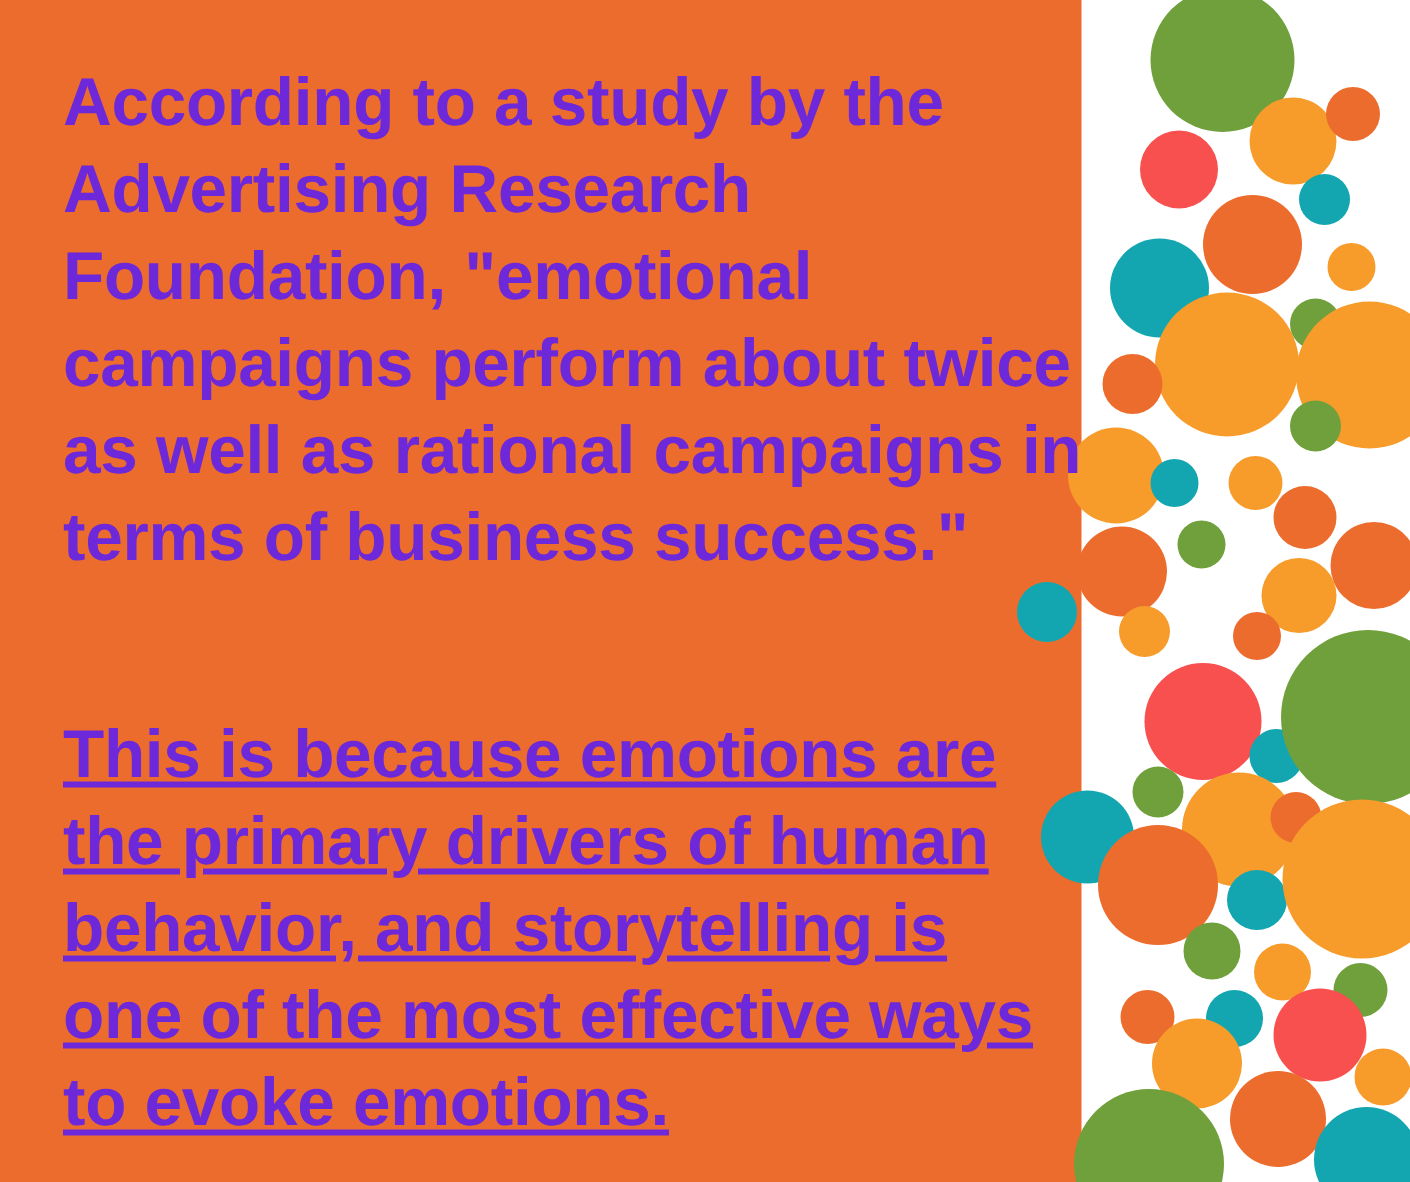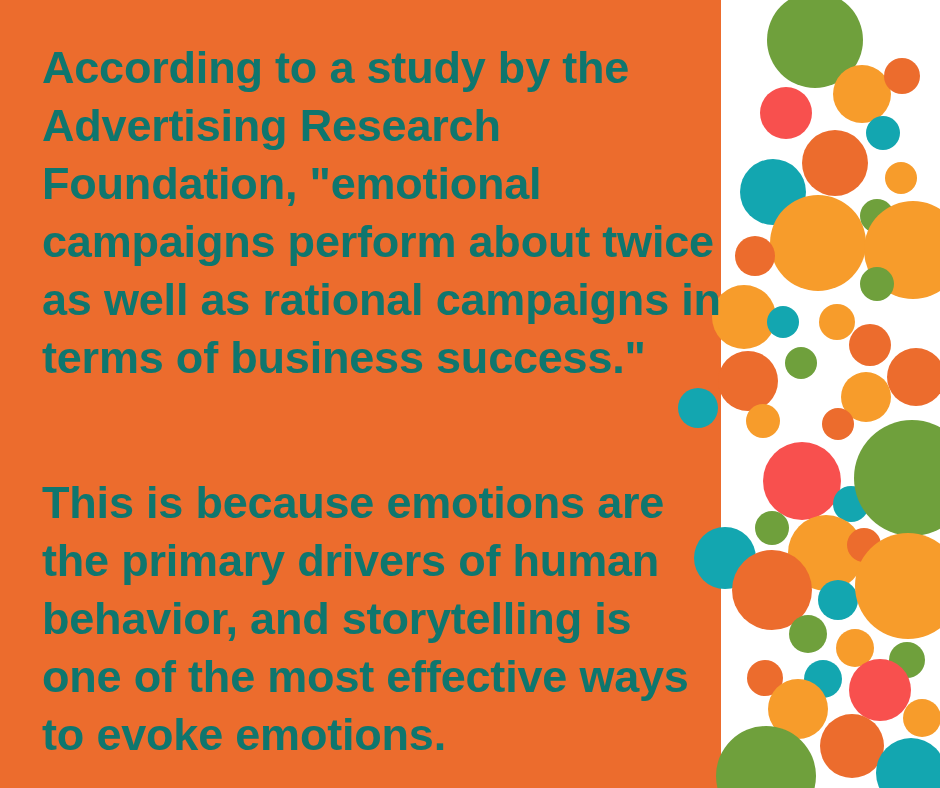--- a/index.html
+++ b/index.html
@@ -42,21 +42,21 @@
     left: 42px;
     top: 0;
     width: 680px;
     height: 788px;
     z-index: 3;
   }
   .para {
     position: absolute;
     left: 0;
     margin: 0;
-    color: #0f766e;
+    color: #6d28d9;
     font-size: 45px;
     line-height: 58px;
     letter-spacing: -0.2px;
     white-space: pre-line;
     width: 680px;
   }
   #para-1 {
     top: 39px;
     font-weight: 700;
   }
@@ -117,16 +117,16 @@
         <circle cx="798" cy="709" r="30" fill="#f79c2b"></circle>
         <circle cx="922" cy="718" r="19" fill="#f79c2b"></circle>
         <circle cx="852" cy="746" r="32" fill="#ec6c2d"></circle>
         <circle cx="766" cy="776" r="50" fill="#6fa03c"></circle>
         <circle cx="911" cy="773" r="35" fill="#13a6b0"></circle>
       </g>
   </svg>
 
   <div id="quote-block">
     <p class="para" id="para-1" style="font-size: 45px;">According to a study by the Advertising Research Foundation, "emotional campaigns perform about twice as well as rational campaigns in terms of business success."</p>
-    <p class="para" id="para-2" style="font-size: 45px;">This is because emotions are the primary drivers of human behavior, and storytelling is one of the most effective ways to evoke emotions.</p>
+    <p class="para" id="para-2" style="font-size: 45px; text-decoration: underline;">This is because emotions are the primary drivers of human behavior, and storytelling is one of the most effective ways to evoke emotions.</p>
   </div>
 
 </div>
 
 </body></html>

